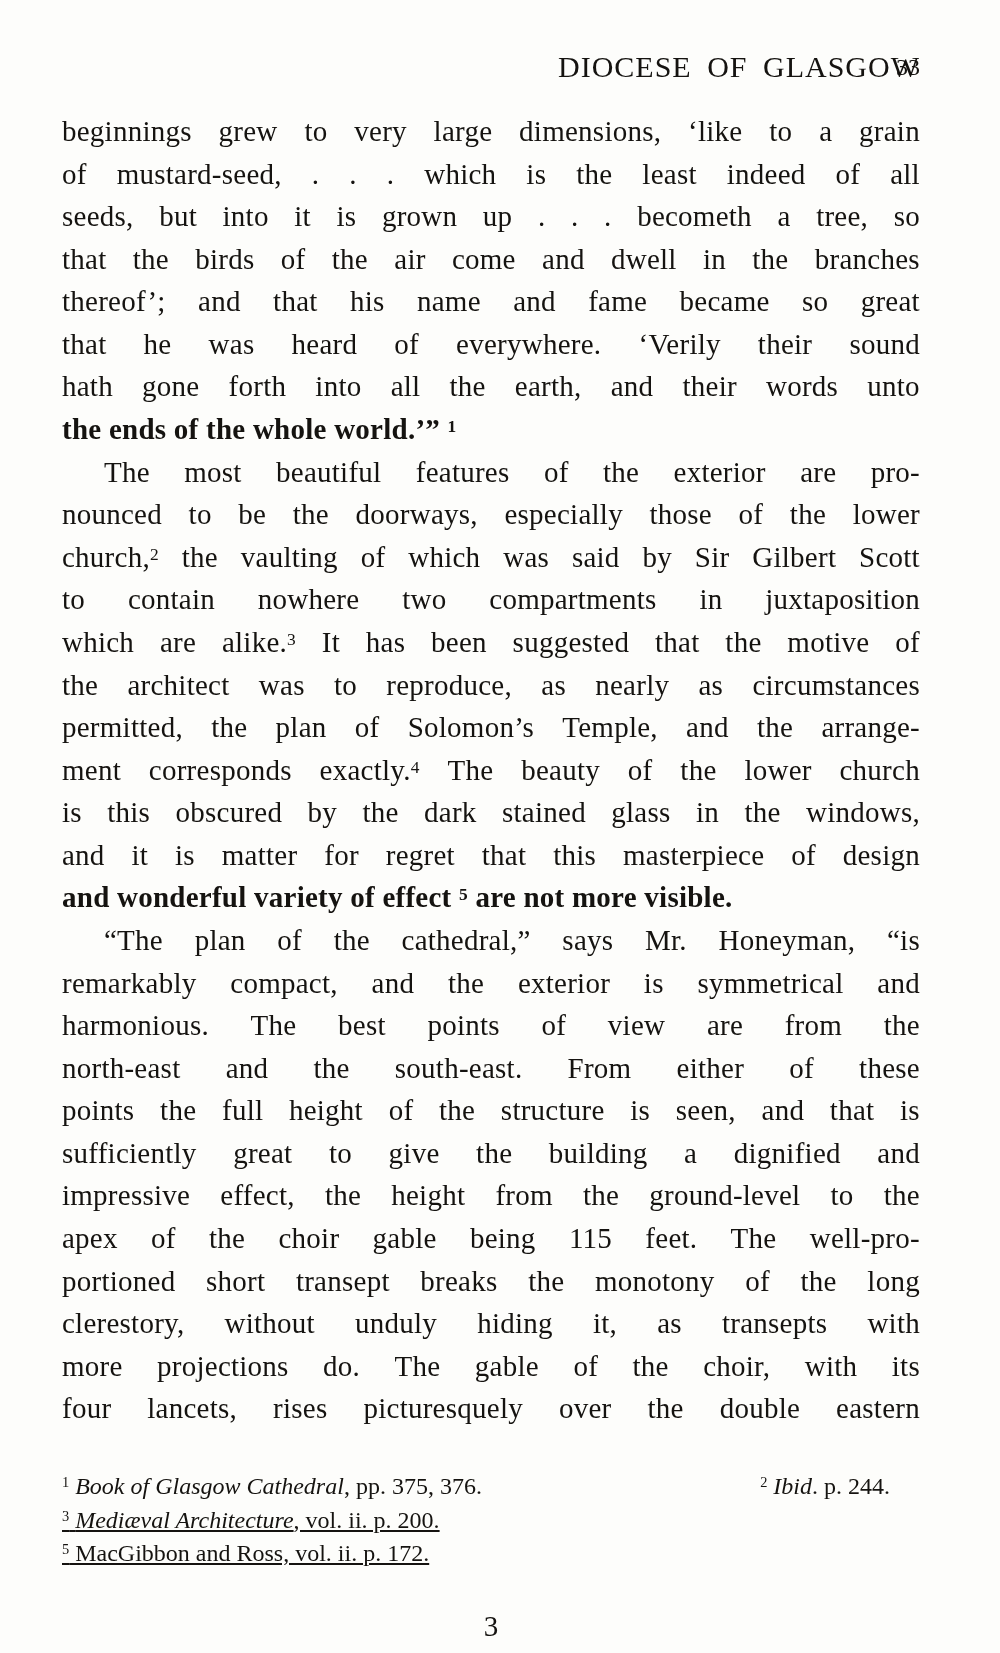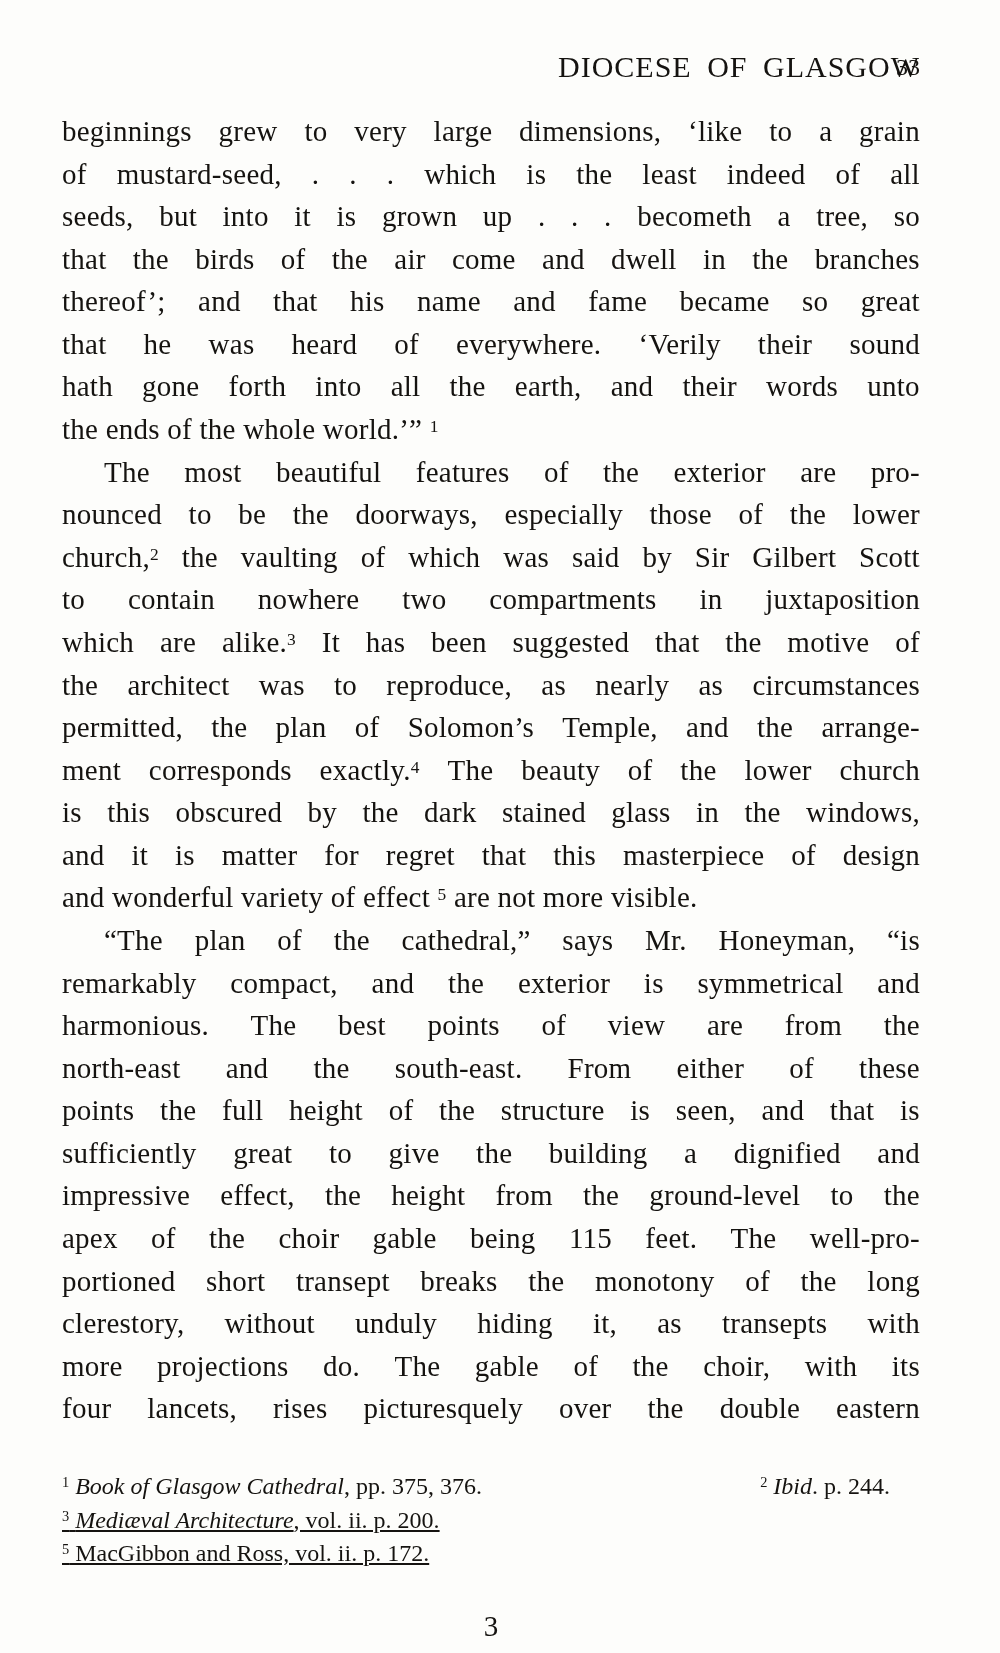--- a/index.html
+++ b/index.html
@@ -52,20 +52,21 @@
     white-space: nowrap;
   }
   .line.just {
     display: flex;
     justify-content: space-between;
     text-align: right;
   }
   .line.last {
     display: block;
     text-align: left;
+    font-weight: bold;
   }
   .line.indent {
     padding-left: 42px;
   }
   .sup {
     font-size: 0.6em;
     vertical-align: 7px;
     line-height: 0;
   }
   .footnotes {

